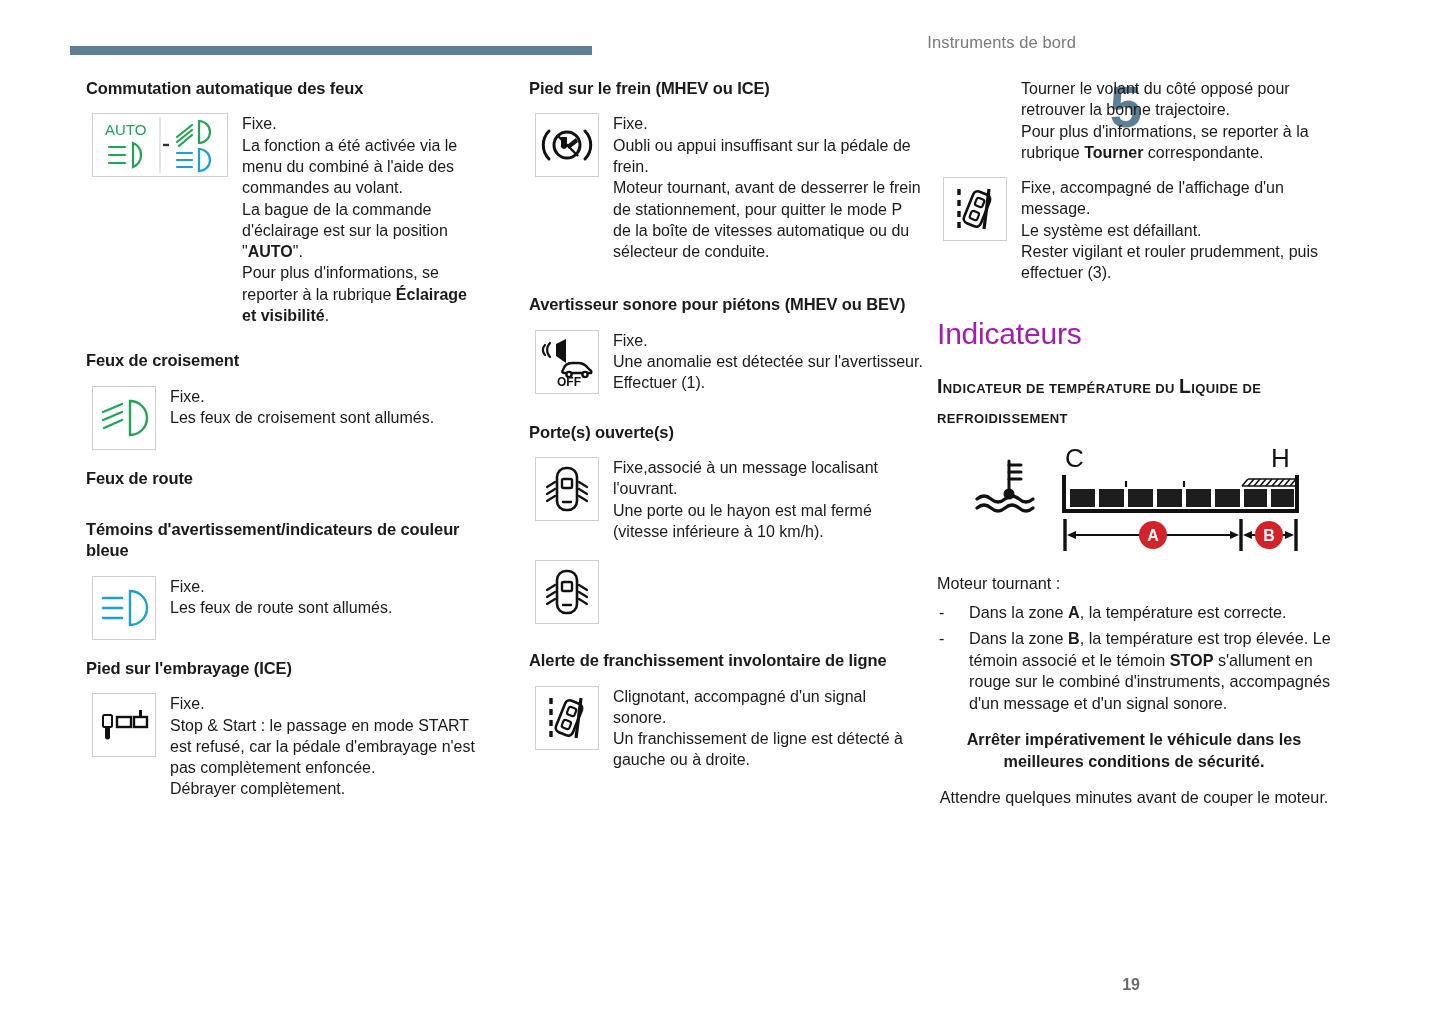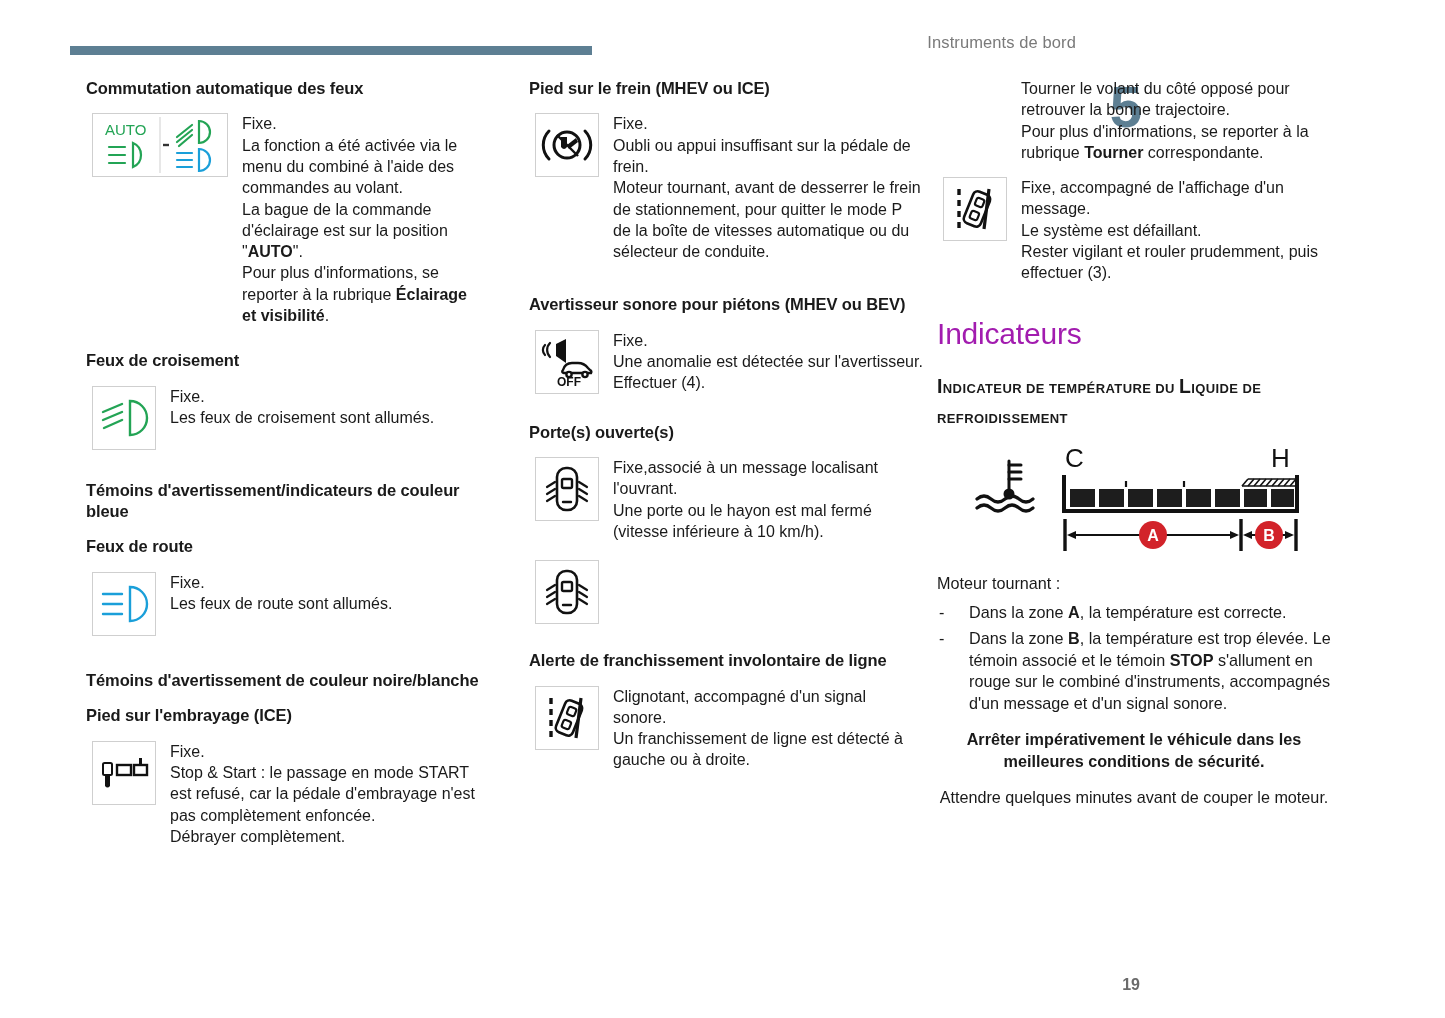--- a/index.html
+++ b/index.html
@@ -144,41 +144,40 @@
               <line x1="6" y1="32" x2="24" y2="24"></line>
             </g>
           </svg>
         </div>
         <div class="txt">
           <div>Fixe.</div>
           <div>Les feux de croisement sont allumés.</div>
         </div>
       </div>
 
+      <h2 class="sec-head">Feux de route</h2>
       <h2 class="sec-head" style="margin-top:30px">Témoins d'avertissement/indicateurs de couleur bleue</h2>
-      <h2 class="sec-head">Feux de route</h2>
 
       <div class="row">
         <div class="icon-box">
           <svg width="52" height="44" viewBox="0 0 52 44">
             <g stroke="#1a9fd9" stroke-width="2.4" fill="none" stroke-linecap="round">
               <path d="M32 5 A16 16 0 0 1 32 39 L32 5 Z"></path>
               <line x1="5" y1="12" x2="24" y2="12"></line>
               <line x1="5" y1="22" x2="24" y2="22"></line>
               <line x1="5" y1="32" x2="24" y2="32"></line>
             </g>
           </svg>
         </div>
         <div class="txt">
           <div>Fixe.</div>
           <div>Les feux de route sont allumés.</div>
         </div>
       </div>
 
-      <h2 class="sec-head" style="margin-top:34px">Témoins d'avertissement de couleur noire/blanche</h2>
       <h2 class="sec-head">Pied sur l'embrayage (ICE)</h2>
 
       <div class="row">
         <div class="icon-box">
           <svg width="52" height="36" viewBox="0 0 52 36">
             <g fill="#111" stroke="#111">
               <rect x="5" y="8" width="9" height="12" rx="1.5" fill="#fff" stroke-width="2"></rect>
               <path d="M7 19 L7 31 Q9.5 34 12 31 L12 19 Z" fill="#111" stroke="none"></path>
               <rect x="19" y="10" width="14" height="10" fill="#fff" stroke-width="2.4"></rect>
               <rect x="36" y="10" width="13" height="10" fill="#fff" stroke-width="2.4"></rect>
@@ -233,21 +232,21 @@
               <path d="M24 33 Q26 26 33 26 L39 26 Q45 26 49 31 L51 33 Q53 34 52 36 L25 36 Q22 35 24 33 Z"></path>
               <circle cx="30" cy="37.5" r="2.6" fill="#fff"></circle>
               <circle cx="46" cy="37.5" r="2.6" fill="#fff"></circle>
             </g>
             <text x="18" y="49" font-family="Liberation Sans, sans-serif" font-size="12" font-weight="bold" fill="#111">OFF</text>
           </svg>
         </div>
         <div class="txt">
           <div>Fixe.</div>
           <div>Une anomalie est détectée sur l'avertisseur.</div>
-          <div>Effectuer (4).</div>
+          <div>Effectuer (1).</div>
         </div>
       </div>
 
       <h2 class="sec-head" style="margin-top:28px">Porte(s) ouverte(s)</h2>
 
       <div class="row">
         <div class="icon-box">
           <svg width="50" height="50" viewBox="0 0 50 50">
             <rect x="15" y="4" width="20" height="42" rx="9" fill="none" stroke="#111" stroke-width="2.6"></rect>
             <rect x="20" y="15" width="10" height="9" rx="1.5" fill="none" stroke="#111" stroke-width="2.4"></rect>

